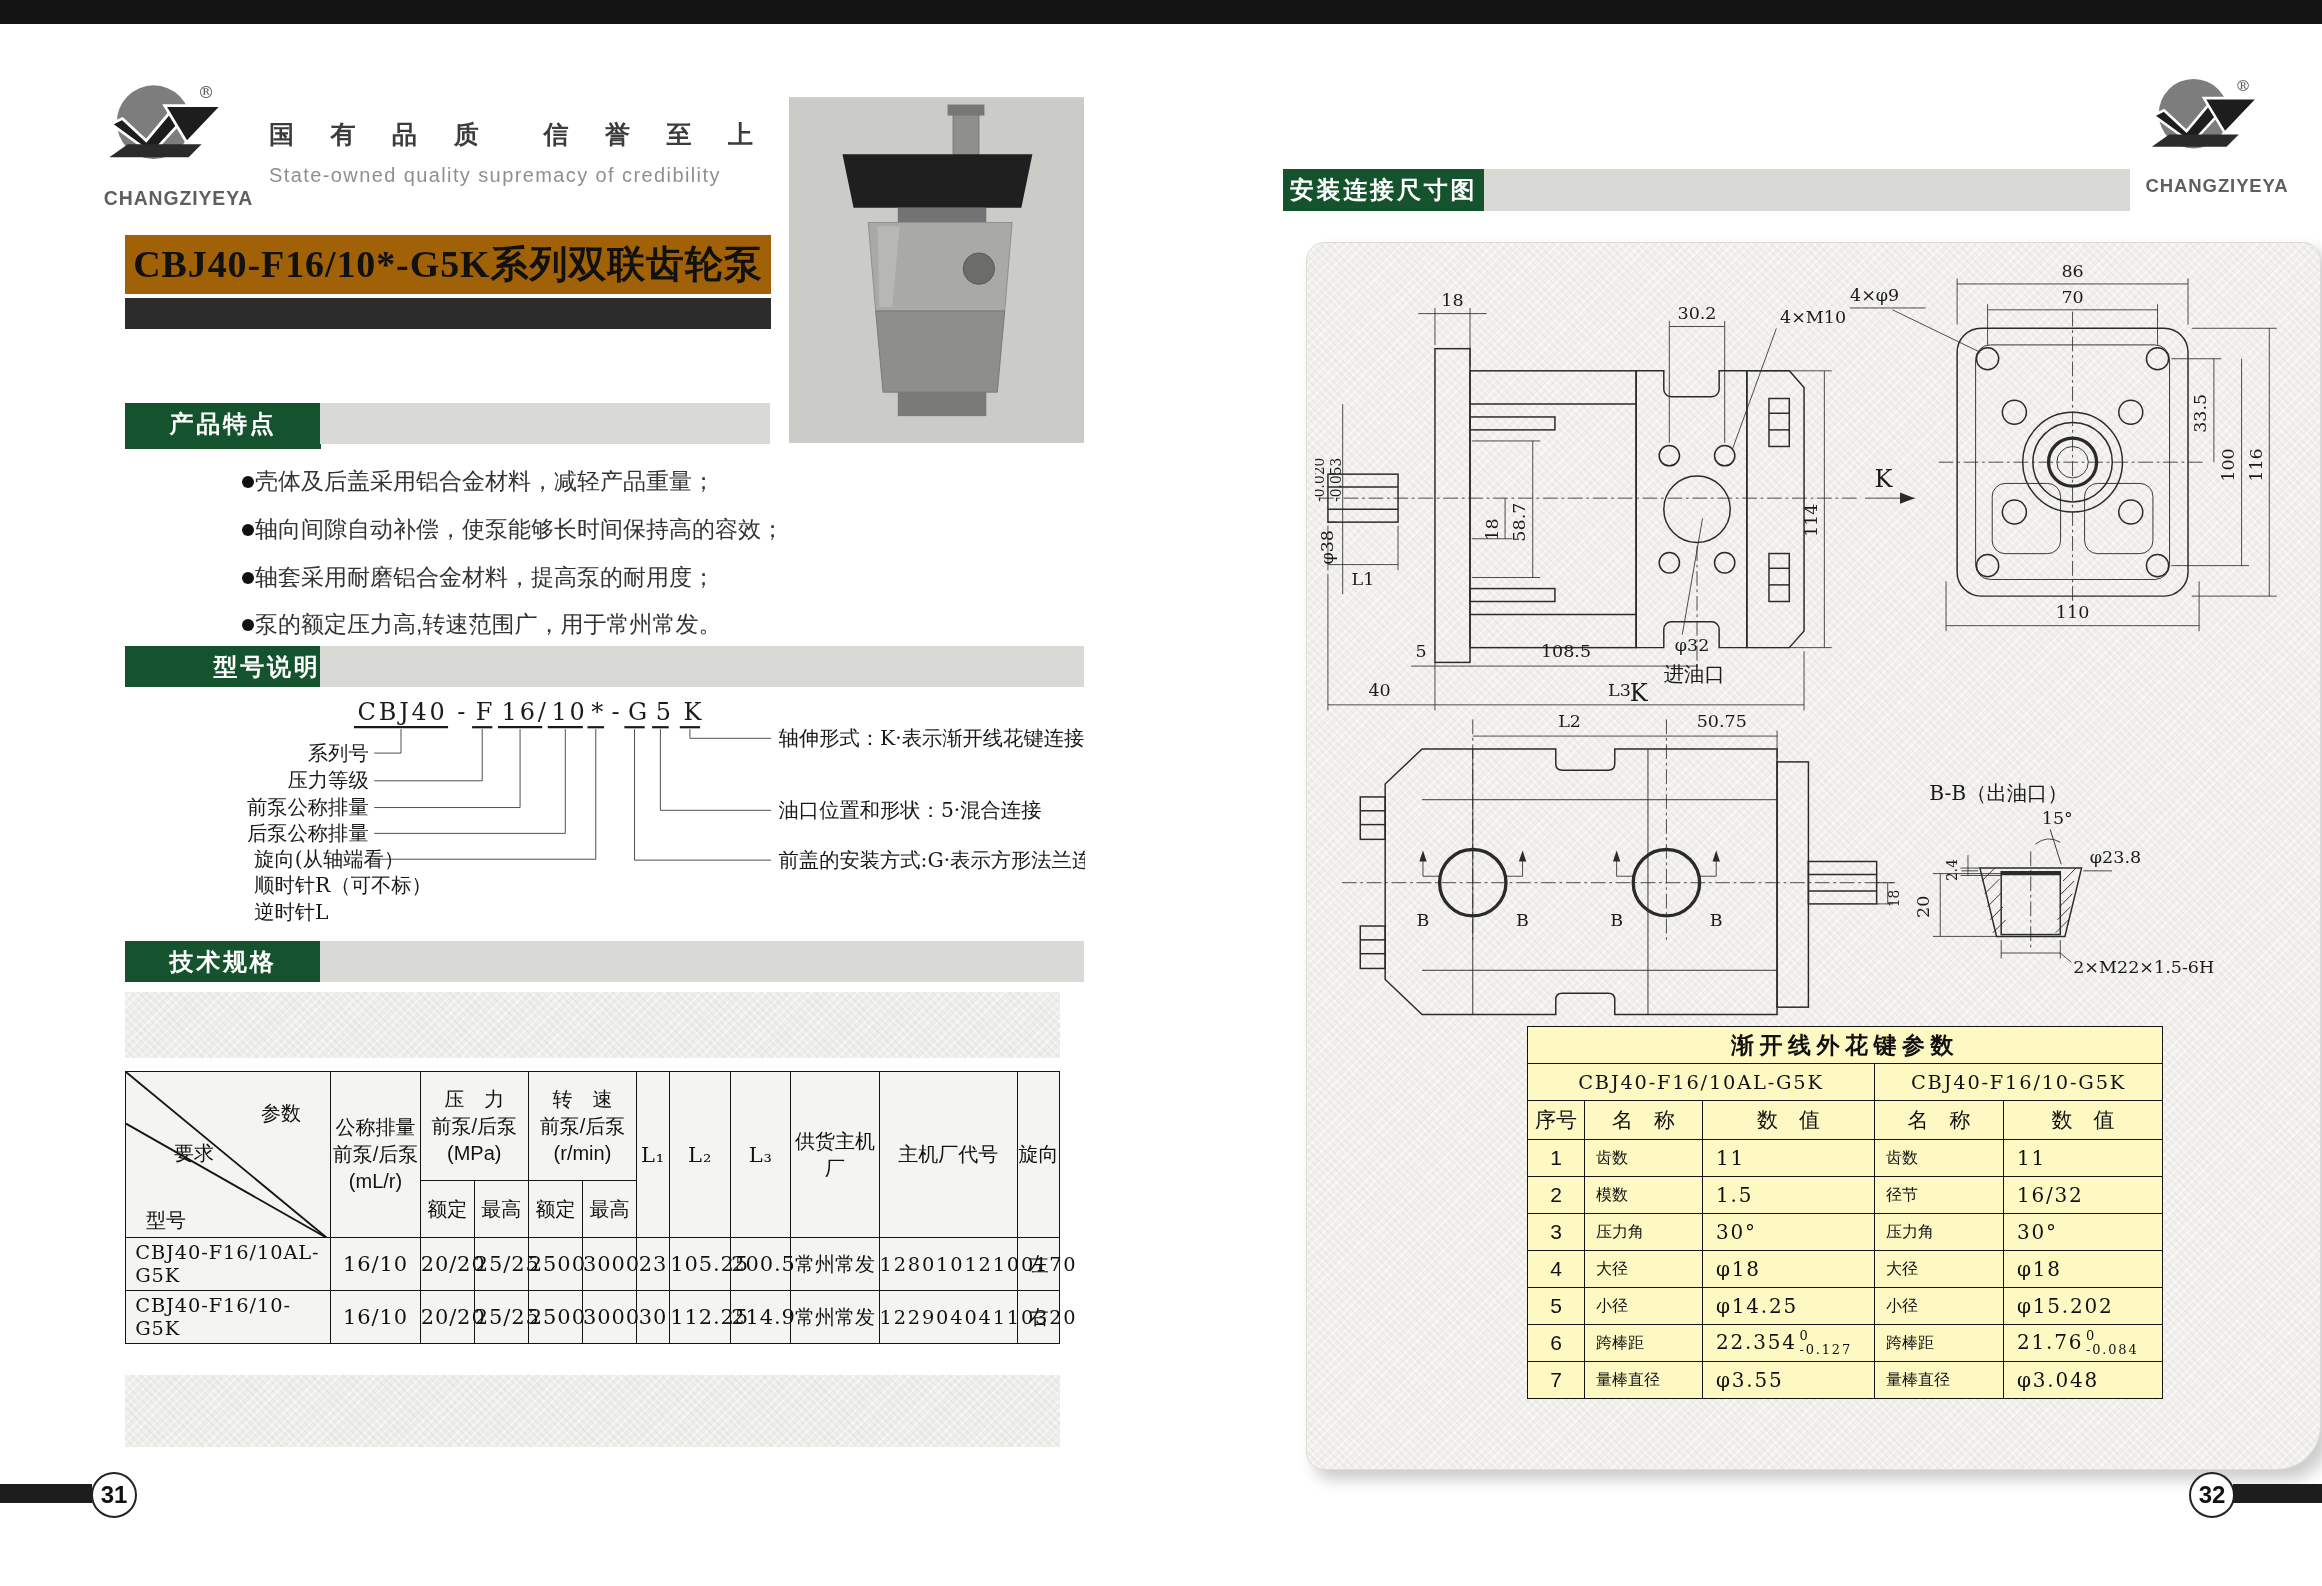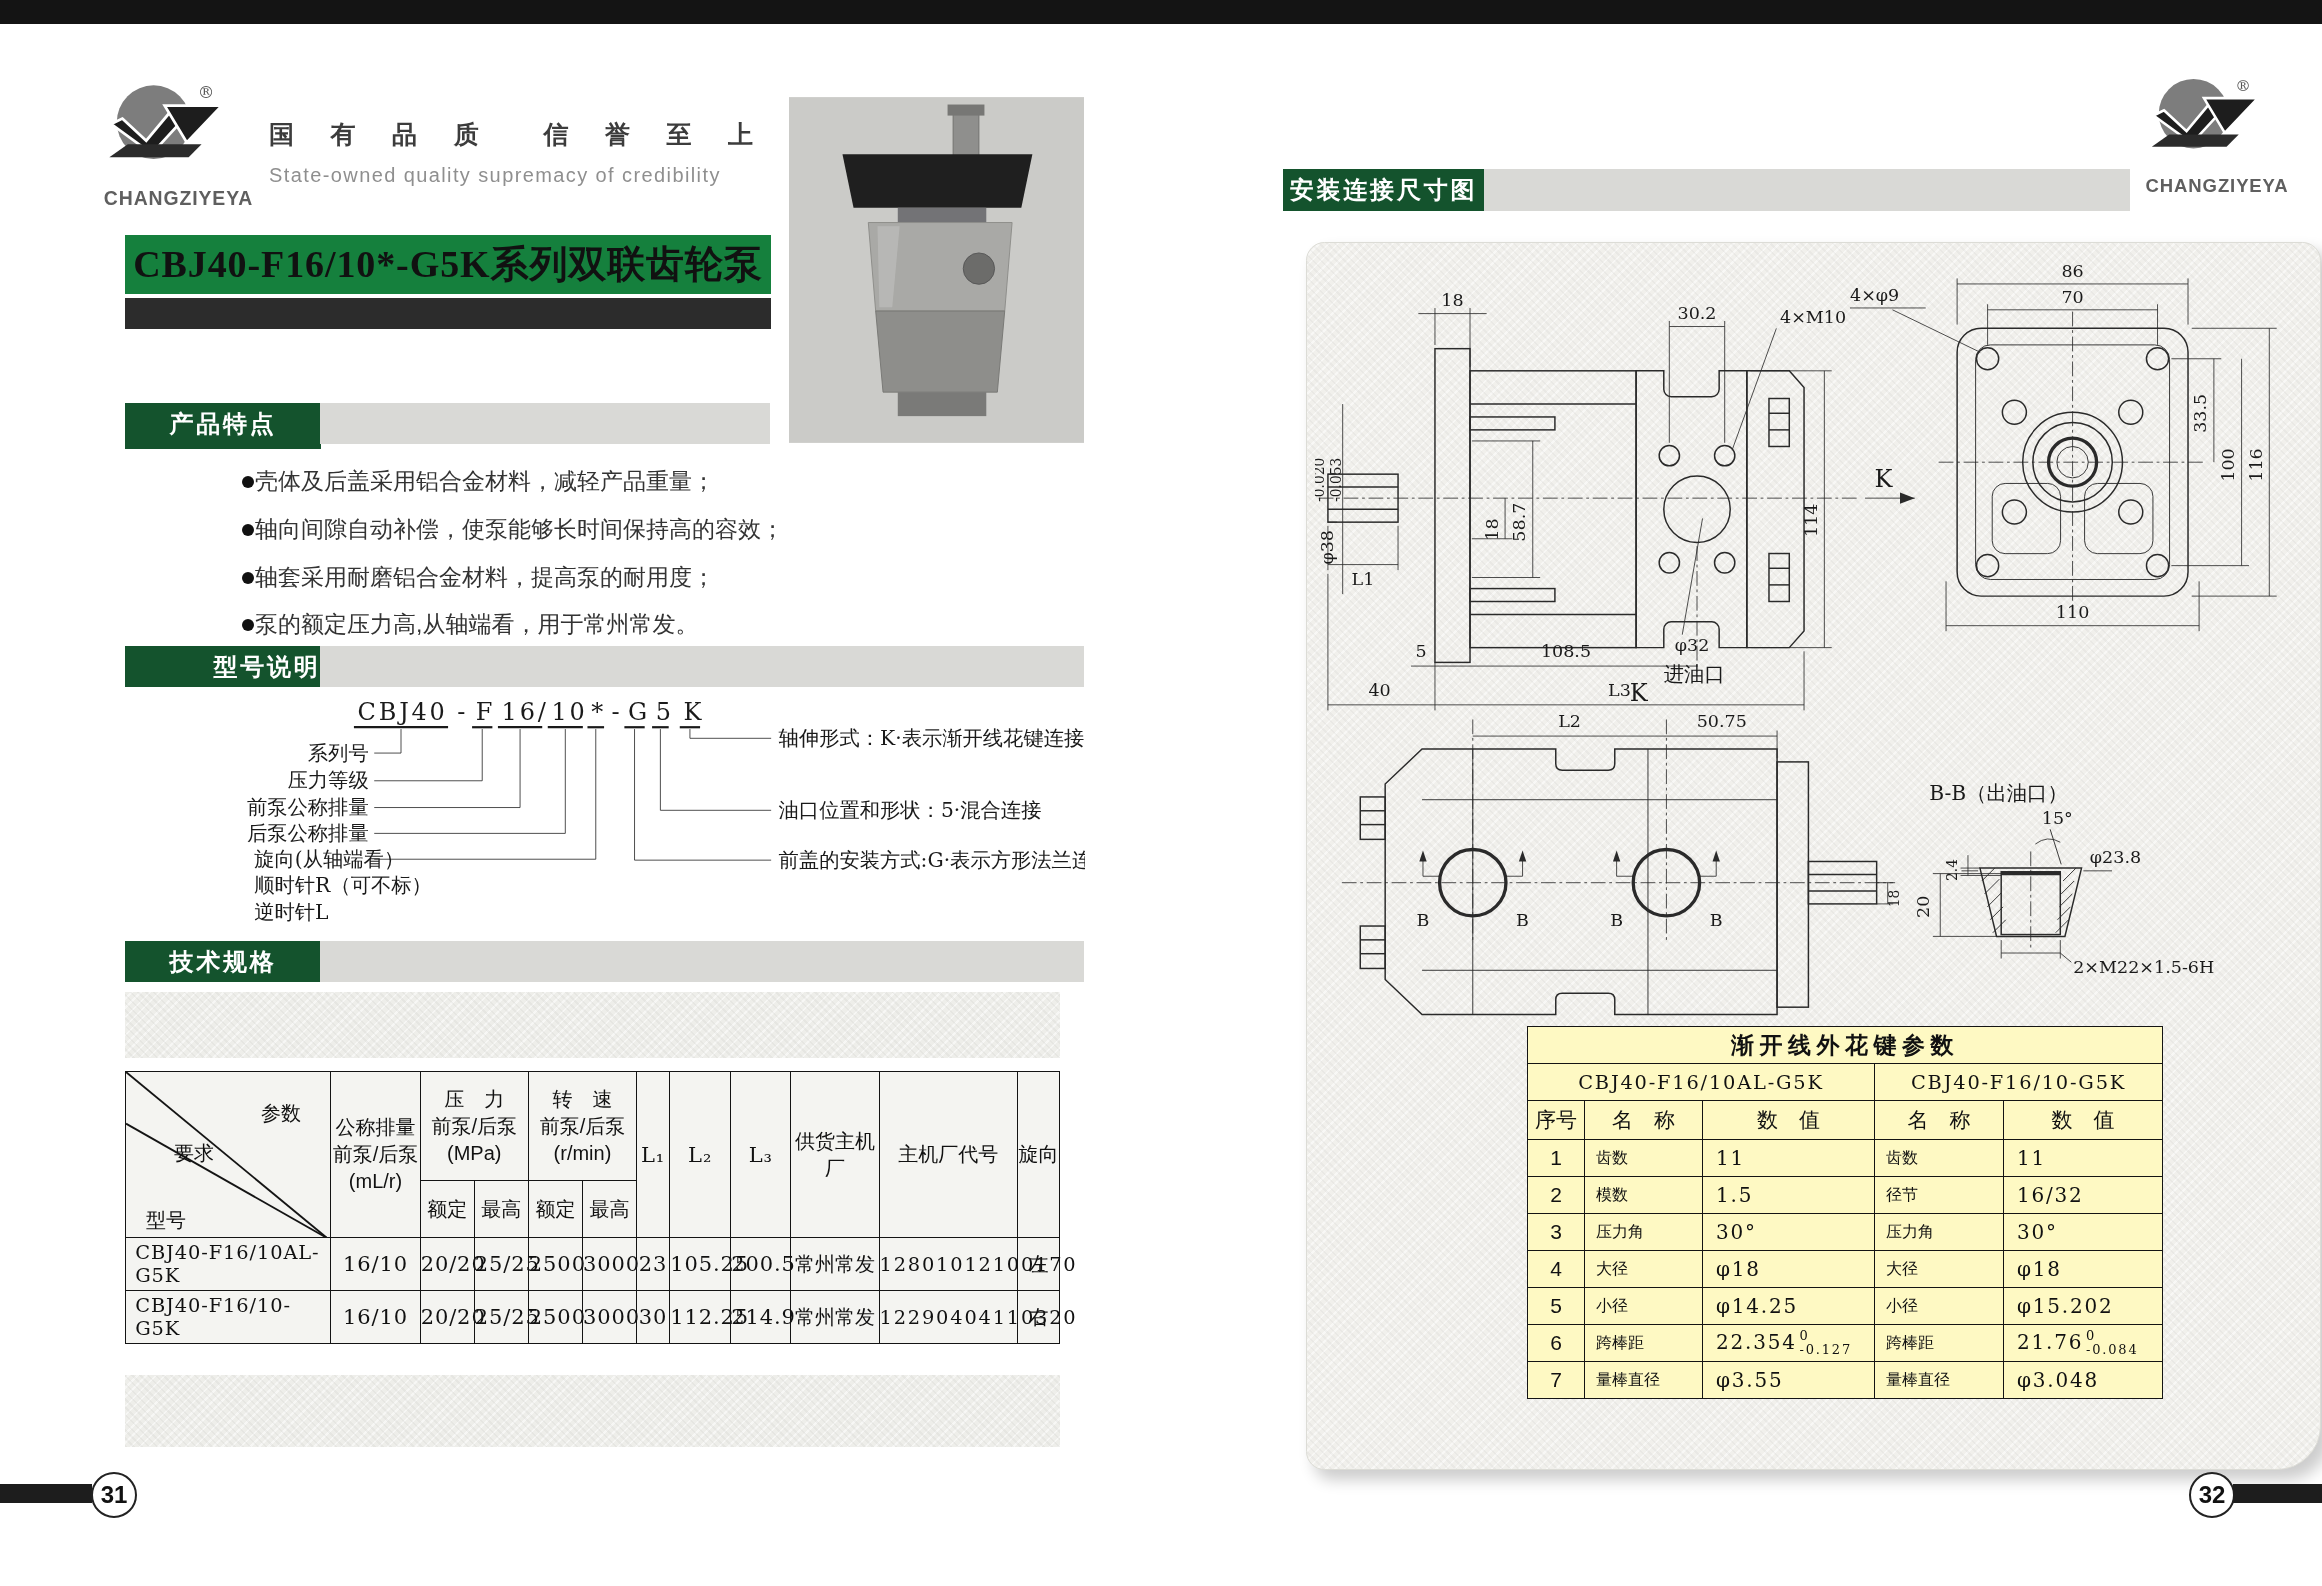--- a/index.html
+++ b/index.html
@@ -8,21 +8,21 @@
   .abs{position:absolute;}
   .topbar{left:0;top:0;width:2322px;height:24px;background:#141414;}
   
   .brandname{font-weight:bold;color:#5f5f5f;letter-spacing:0.9px;font-size:19.4px;text-align:center;}
   .slogan-cn{font-size:25px;color:#3c3c3c;letter-spacing:14.8px;font-weight:bold;}
   .slogan-cn .gap{margin-left:50px;}
   .slogan-en{font-size:20px;color:#8f8f8f;letter-spacing:1.4px;}
   
   .secbox{background:#14532d;color:#fff;font-size:24px;font-weight:bold;text-align:center;line-height:41px;letter-spacing:2.8px;}
   .secstrip{background:#d9d9d6;}
-  .titlebar{background:#15803d;text-align:center;font-family:"Liberation Serif","DejaVu Serif",serif;
+  .titlebar{background:#a16207;text-align:center;font-family:"Liberation Serif","DejaVu Serif",serif;
             font-weight:bold;font-size:38px;line-height:59px;letter-spacing:0.9px;color:#111;}
   .darkbar{background:#2c2c2c;}
   
   .feat{display:flex;align-items:center;gap:1px;font-size:23px;color:#333;}
   .dot{width:12px;height:12px;border-radius:50%;background:#111;flex:0 0 auto;}
   
   .tex{background-color:#eeeeea;
        background-image:repeating-linear-gradient(45deg,rgba(0,0,0,0.035) 0 1.8px,transparent 1.8px 5.5px),
                         repeating-linear-gradient(-45deg,rgba(255,255,255,0.5) 0 1.8px,transparent 1.8px 6.5px);}
   .panel{background-color:#f1f0ec;
@@ -116,21 +116,21 @@
   <div class="abs feat" style="left:242px;top:514px;">
       <span class="dot"></span>
       <span>轴向间隙自动补偿，使泵能够长时间保持高的容效；</span>
     </div>
   <div class="abs feat" style="left:242px;top:562px;">
       <span class="dot"></span>
       <span>轴套采用耐磨铝合金材料，提高泵的耐用度；</span>
     </div>
   <div class="abs feat" style="left:242px;top:609px;">
       <span class="dot"></span>
-      <span>泵的额定压力高,从轴端看，用于常州常发。</span>
+      <span>泵的额定压力高,转速范围广，用于常州常发。</span>
     </div>
 
   <div class="abs secbox" style="left:125px;top:646px;width:196px;height:41px;padding-left:44px;">型号说明</div>
   <div class="abs secstrip" style="left:320px;top:646px;width:764px;height:41px;"></div>
 
   <svg class="abs" style="left:125px;top:694px;" width="960" height="240" viewBox="0 0 1040 260">
     <g>
       <text x="252" y="28" class="code s">CBJ40</text>
       <text x="360" y="28" class="code s">-</text>
       <text x="380" y="28" class="code s">F</text>

